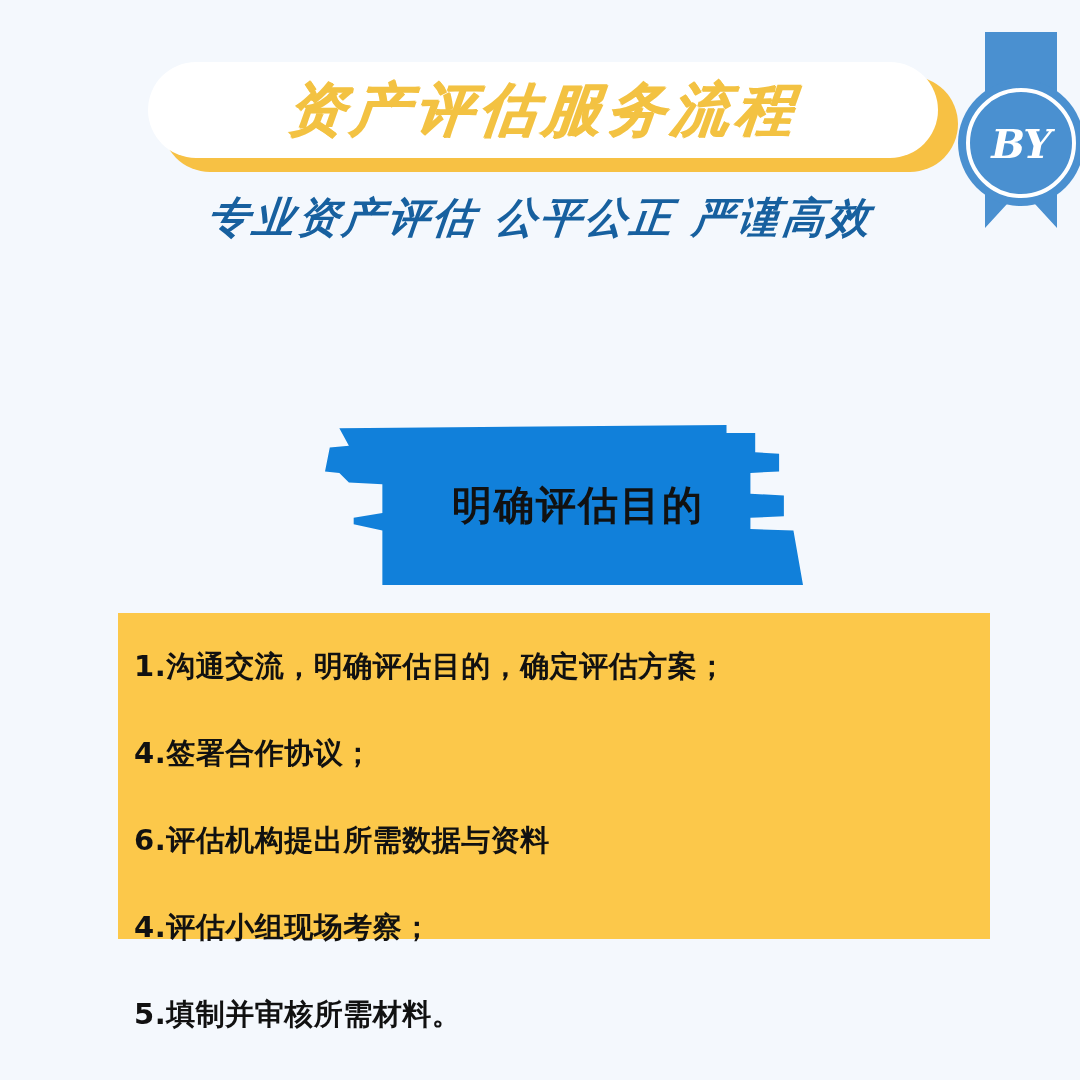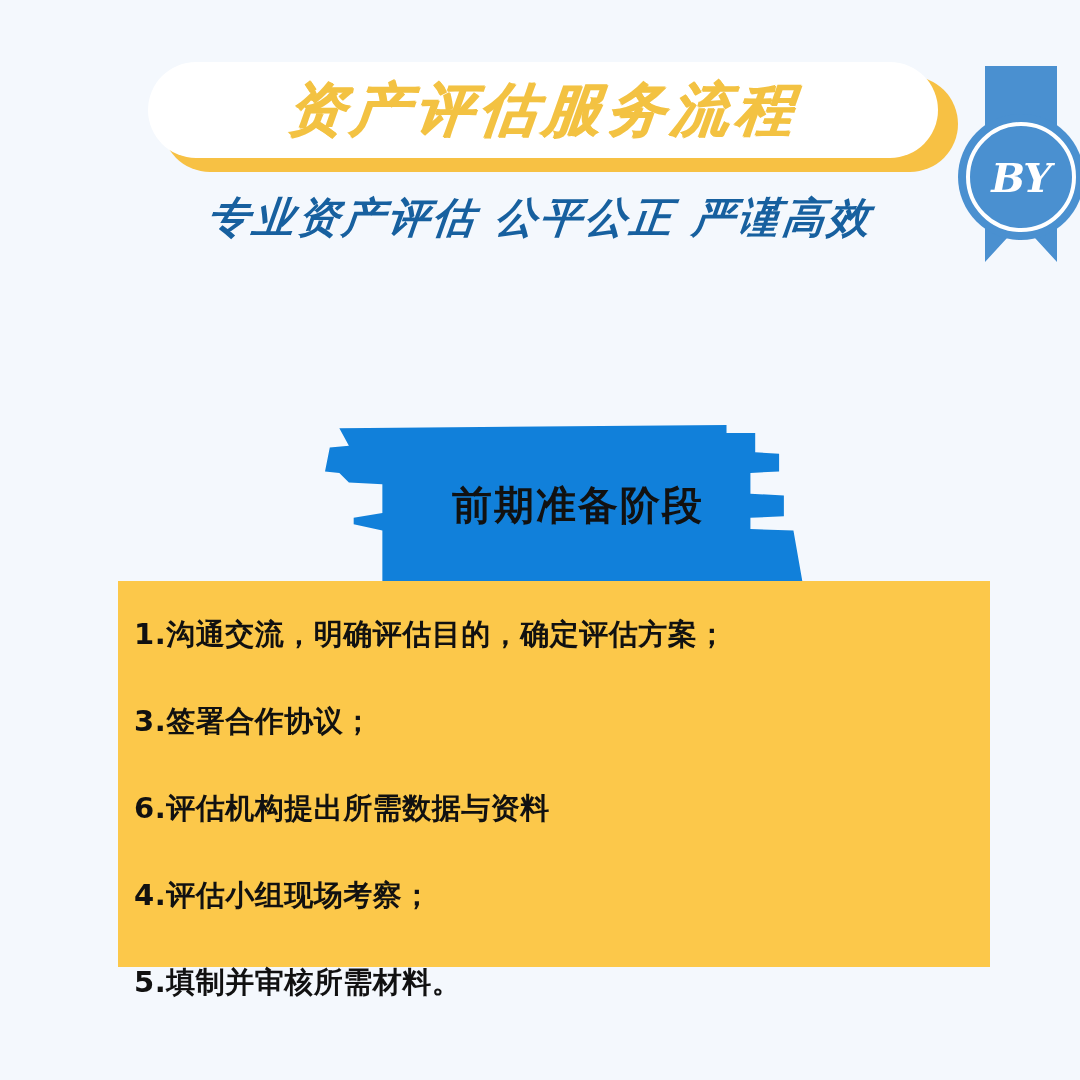--- a/index.html
+++ b/index.html
@@ -81,21 +81,20 @@
     white-space: nowrap;
   }
 
   
   .ribbon {
     position: absolute;
     left: 985px;
     top: 32px;
     width: 72px;
     height: 196px;
-    margin-top: 34px;
   }
   .ribbon-tail {
     position: absolute;
     left: 0;
     top: 0;
     width: 72px;
     height: 196px;
     background: #4a90d0;
     clip-path: polygon(0 0, 100% 0, 100% 100%, 50% 80%, 0 100%);
   }
@@ -169,23 +168,23 @@
     font-weight: 700;
     color: #111111;
     letter-spacing: 2px;
     white-space: nowrap;
   }
 
   
   .content-card {
     position: absolute;
     left: 118px;
-    top: 581px;
+    top: 613px;
     width: 872px;
-    height: 386px;
+    height: 326px;
     background: #fcc84a;
     box-sizing: border-box;
     padding: 34px 40px 20px 16px;
   }
   .steps {
     list-style: none;
     margin: 0;
     padding: 0;
   }
   .step-item {
@@ -218,26 +217,26 @@
   <div class="ribbon">
     <div class="ribbon-tail"></div>
     <div class="ribbon-circle">
       <div class="ribbon-ring"></div>
       <span class="ribbon-text">BY</span>
     </div>
   </div>
 
   <div class="stage-banner">
     <div class="stage-shape"></div>
-    <div class="stage-label">前期准备阶段</div>
+    <div class="stage-label">明确评估目的</div>
   </div>
 
   <div class="content-card">
     <ul class="steps">
       <li class="step-item">1.沟通交流，明确评估目的，确定评估方案；</li>
-      <li class="step-item">3.签署合作协议；</li>
+      <li class="step-item">4.签署合作协议；</li>
       <li class="step-item">6.评估机构提出所需数据与资料</li>
       <li class="step-item">4.评估小组现场考察；</li>
       <li class="step-item">5.填制并审核所需材料。</li>
     </ul>
   </div>
 
 </div>
 
 </body></html>

